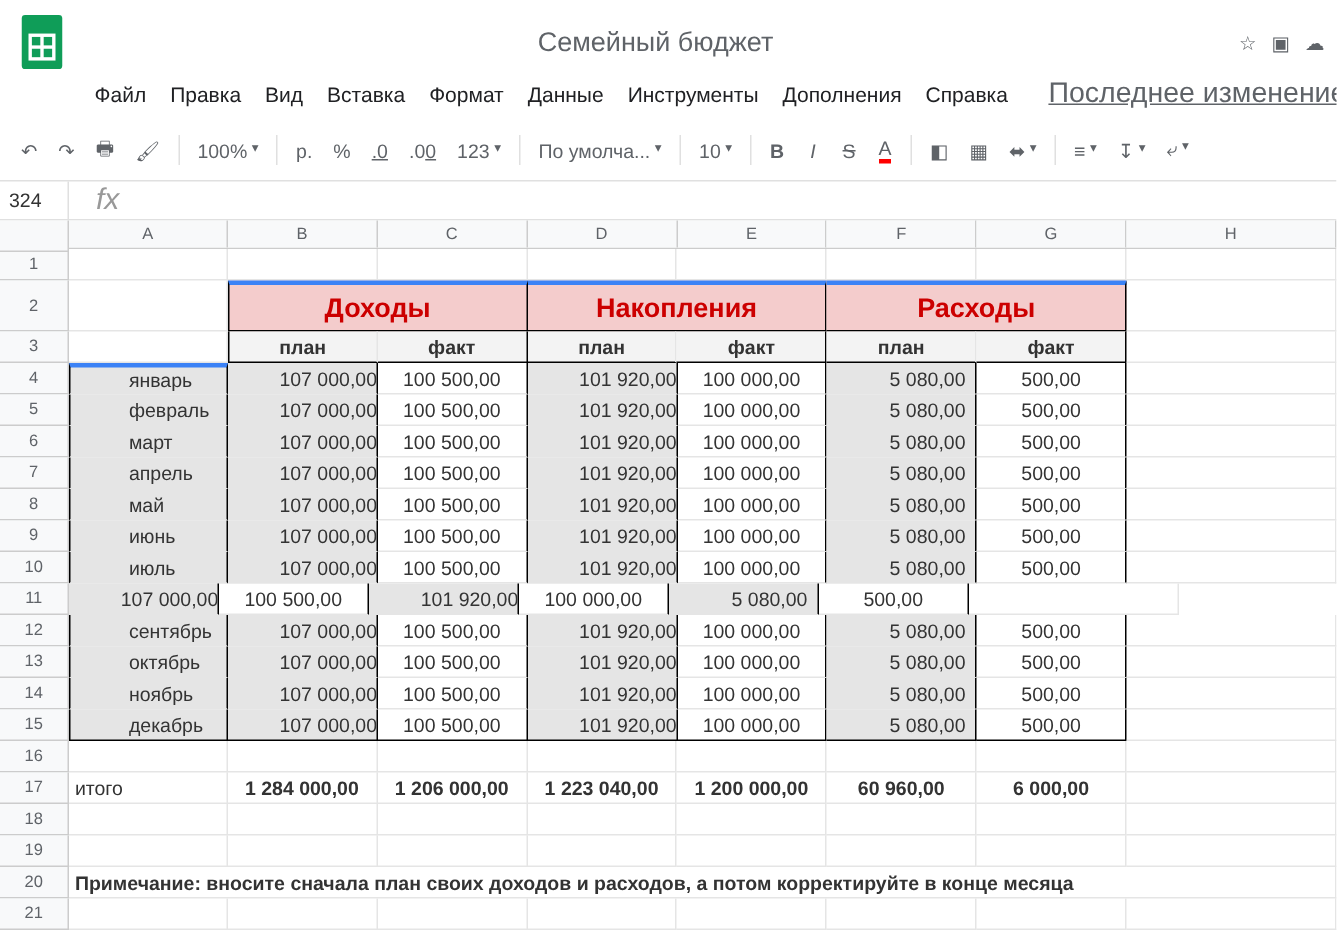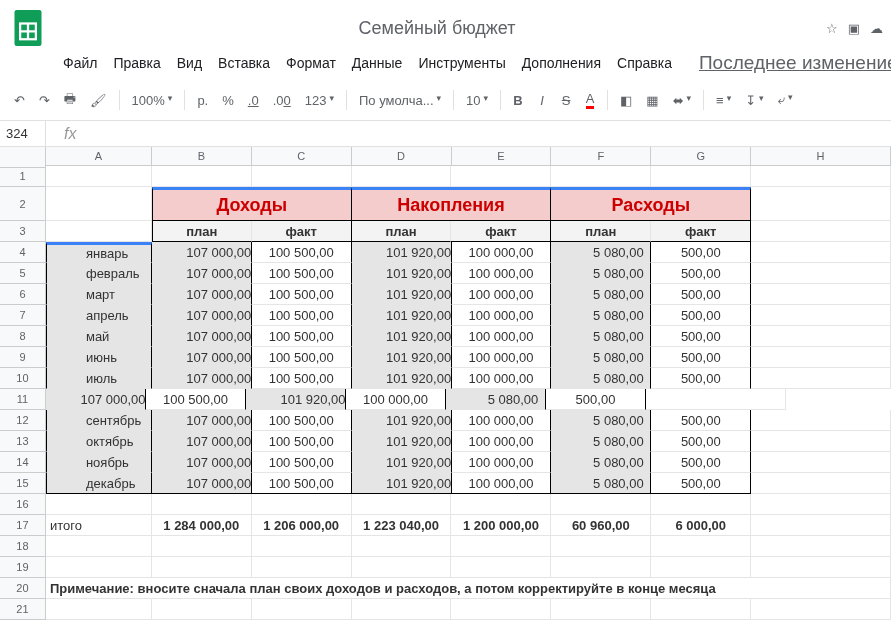--- a/index.html
+++ b/index.html
@@ -20,21 +20,21 @@
 
 .toolbar { display: flex; align-items: center; gap: 2px; padding: 4px 8px; border-bottom: 1px solid #e0e0e0; color: #5f6368; }
 .tb-btn { padding: 5px 6px; cursor: pointer; display: inline-flex; align-items: center; justify-content: center; min-width: 22px; }
 .tb-sep { width: 1px; height: 20px; background: #e0e0e0; margin: 0 4px; }
 .tb-dd { padding: 4px 6px; cursor: pointer; display: inline-flex; align-items: flex-start; gap: 3px; font-size: 13px; }
 .tb-dd .arrow, .arrow { font-size: 9px; color: #5f6368; }
 
 
 .formula-bar { display: flex; align-items: center; border-bottom: 1px solid #e0e0e0; }
 .name-box { width: 46px; padding: 5px 6px; border-right: 1px solid #e0e0e0; font-size: 13px; color: #333; }
-.fx { padding: 0 18px; font-style: italic; color: #999; font-size: 16px; }
+.fx { padding: 0 18px; font-style: italic; color: #999; font-size: 20px; }
 
 
 .grid-wrapper { position: relative; }
 .col-headers { display: flex; border-bottom: 1px solid #ccc; margin-left: 46px; }
 .col-h { border-right: 1px solid #ccc; text-align: center; font-size: 11px; color: #5f6368; padding: 3px 0; background: #f8f9fa; }
 .corner { position: absolute; left: 0; top: 0; width: 46px; height: 21px; border-right: 1px solid #ccc; border-bottom: 1px solid #ccc; background: #f8f9fa; }
 .row { display: flex; }
 .row-h { width: 46px; border-right: 1px solid #ccc; border-bottom: 1px solid #ccc; text-align: center; font-size: 11px; color: #5f6368; background: #f8f9fa; display: flex; align-items: center; justify-content: center; }
 .cell { border-right: 1px solid #e5e5e5; border-bottom: 1px solid #e5e5e5; padding: 3px 4px; font-size: 13px; overflow: hidden; white-space: nowrap; display: flex; align-items: center; }
 .cell.b-r { border-right: 1px solid #000; }

